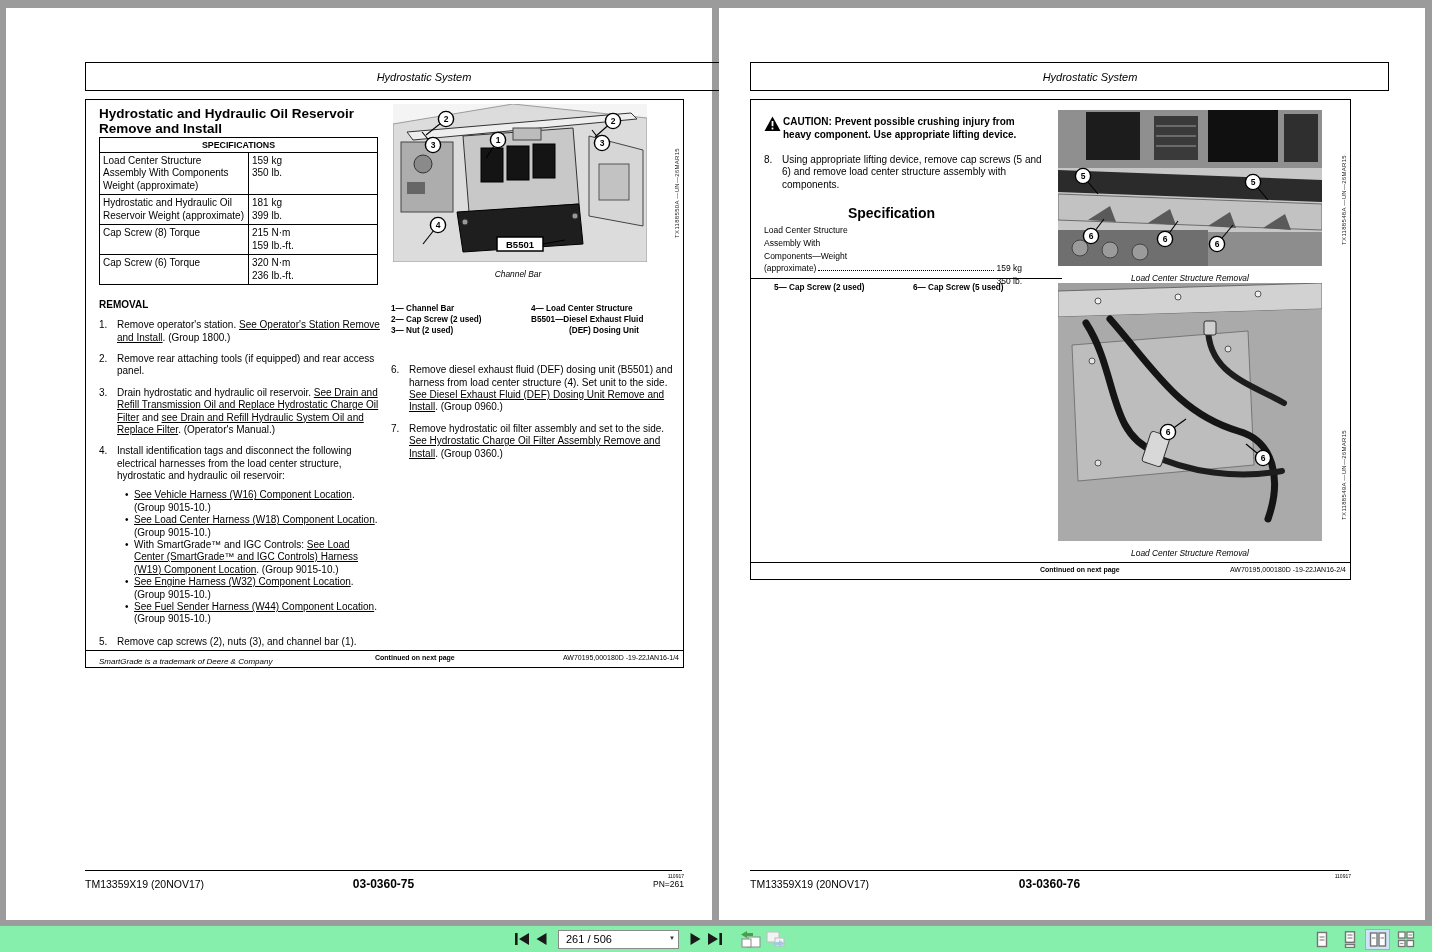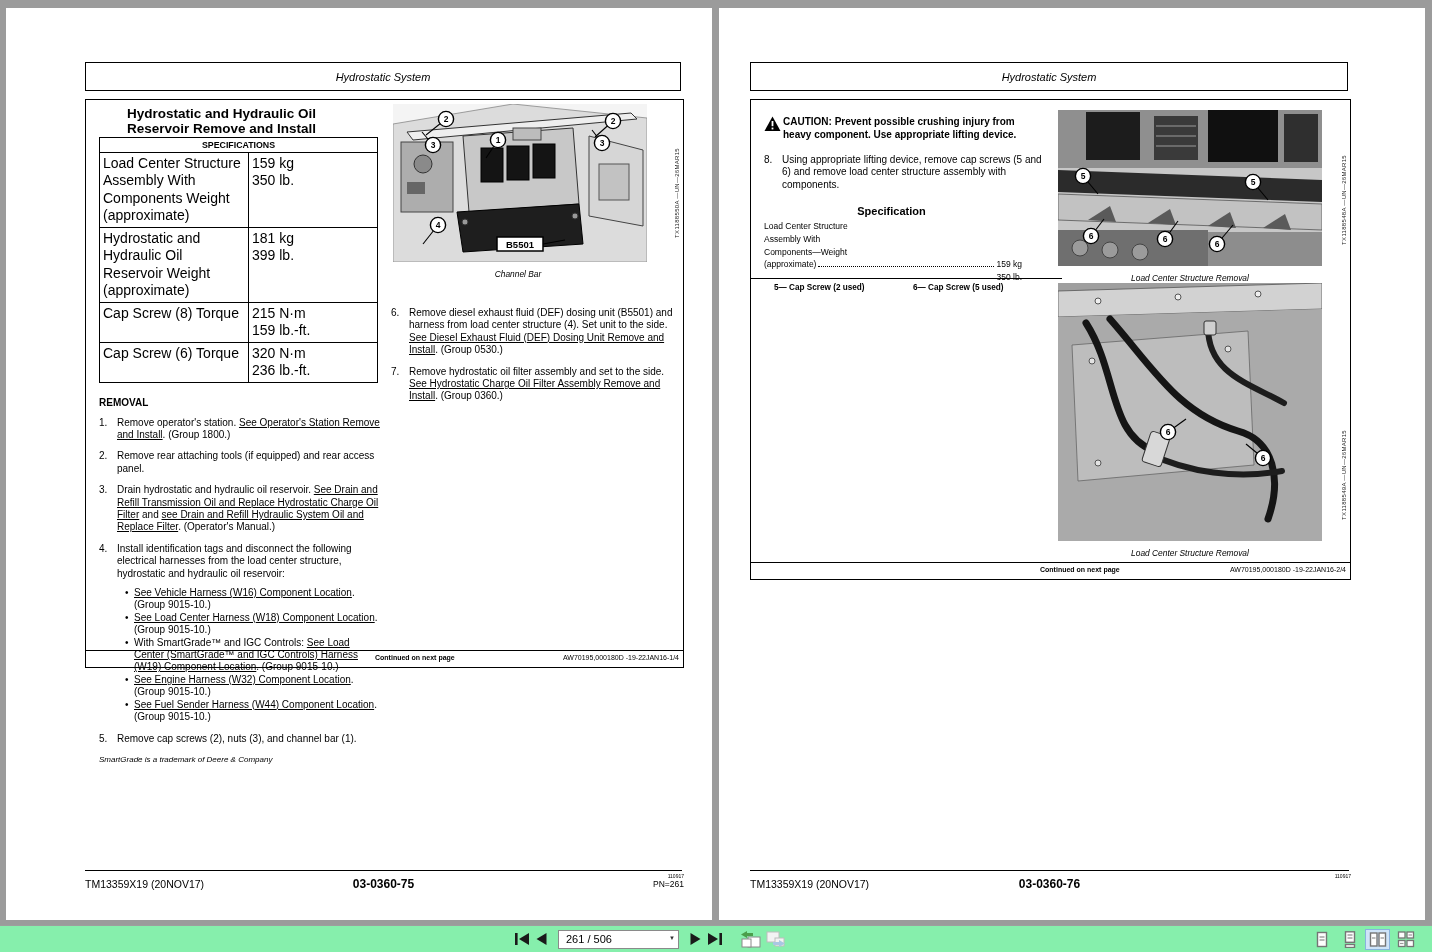--- a/index.html
+++ b/index.html
@@ -1,31 +1,31 @@
 <!DOCTYPE html>
 <html><head>
 <meta charset="utf-8">
 <style>
   html,body{margin:0;padding:0;}
   body{width:1432px;height:952px;background:#9b9b9b;font-family:"Liberation Sans",sans-serif;position:relative;overflow:hidden;color:#000;}
   .page{position:absolute;top:8px;height:912px;width:706px;background:#ffffff;}
   #page-left{left:6px;}
   #page-right{left:719px;}
-  .runhead{position:absolute;top:54px;height:27px;border:1px solid #000;display:flex;align-items:center;justify-content:center;font-style:italic;font-size:11px;}
+  .runhead{position:absolute;top:54px;height:27px;border:1px solid #000;display:flex;align-items:center;justify-content:center;font-style:italic;font-size:11px;padding-left:41px;}
   #page-left .runhead{left:79px;width:594px;}
   #page-right .runhead{left:31px;width:596px;}
   .mainbox{position:absolute;border:1px solid #000;background:#fff;}
   #page-left .mainbox{left:79px;top:91px;width:597px;height:567px;}
   #page-right .mainbox{left:31px;top:91px;width:599px;height:479px;}
   .col-left{position:absolute;left:13px;top:7px;width:282px;}
   .col-right{position:absolute;left:305px;top:4px;width:286px;}
-  .doc-title{font-size:13.5px;font-weight:bold;line-height:1.1;margin-left:28px;}
+  .doc-title{font-size:13.5px;font-weight:bold;line-height:1.1;}
   table.spec{border-collapse:collapse;margin-top:0;width:279px;}
   table.spec th{border:1px solid #000;font-size:8.8px;padding:2px 3px;text-align:center;}
-  table.spec td{border:1px solid #000;font-size:14px;padding:2px 3px;vertical-align:top;line-height:1.25;}
+  table.spec td{border:1px solid #000;font-size:10px;padding:2px 3px;vertical-align:top;line-height:1.25;}
   table.spec td.lbl{width:142px;}
   .sect-head{font-size:10px;font-weight:bold;margin-top:14px;}
   .steps{margin-top:9px;}
   .step{display:flex;margin-bottom:9px;font-size:10px;line-height:1.24;}
   .step .num{width:18px;flex:none;}
   .sbody{flex:1;}
   .u{text-decoration:underline;}
   .bullets{margin:-2px 0 9px 26px;}
   .bullet{display:flex;font-size:10px;line-height:1.24;}
   .bullet .dot{width:9px;flex:none;}
@@ -50,21 +50,21 @@
   #page-left .foot-center{left:79px;width:597px;}
   #page-right .foot-center{left:31px;width:599px;}
   .foot-right{position:absolute;top:866px;text-align:right;}
   #page-left .foot-right{left:79px;width:599px;}
   #page-right .foot-right{left:31px;width:601px;}
   .foot-tiny{font-size:5px;line-height:5px;}
   .foot-pn{font-size:8.5px;}
   .caution{display:flex;margin-top:8px;}
   .caution-icon{width:19px;flex:none;padding-top:1px;}
   .caution-text{font-weight:bold;font-size:10px;line-height:1.3;width:252px;}
-  .spec-heading{margin-top:14px;width:255px;text-align:center;font-weight:bold;font-size:11px;}
+  .spec-heading{margin-top:14px;width:255px;text-align:center;font-weight:bold;font-size:14px;}
   .specblock{width:258px;font-size:8.5px;line-height:1.5;margin-top:3px;}
   .leader{display:flex;align-items:baseline;}
   .leader .fill{flex:1;border-bottom:1px dotted #000;margin:0 2px 2px 2px;}
   .spec-val2{text-align:right;}
   .divider-right{position:absolute;left:0;top:178px;width:311px;border-top:1px solid #000;}
   .legend-row{position:absolute;left:0;top:183px;font-size:8.2px;font-weight:bold;}
   .legend-row .l1{position:absolute;left:23px;top:0;white-space:nowrap;}
   .legend-row .l2{position:absolute;left:162px;top:0;white-space:nowrap;}
   .fig1wrap{position:absolute;left:307px;top:10px;width:264px;}
   .fig2wrap{position:absolute;left:307px;top:183px;width:264px;}
@@ -219,25 +219,37 @@
             <line x1="209" y1="39" x2="199" y2="26" stroke="#000" stroke-width="1.1"></line>
             <circle cx="209" cy="39" r="7.6" fill="#fff" stroke="#000" stroke-width="1.4"></circle>
             <text x="209" y="42.2" text-anchor="middle" font-size="8.5" font-weight="bold" font-family="Liberation Sans, sans-serif">3</text>
             <line x1="45" y1="121" x2="30" y2="140" stroke="#000" stroke-width="1.1"></line>
             <circle cx="45" cy="121" r="7.6" fill="#fff" stroke="#000" stroke-width="1.4"></circle>
             <text x="45" y="124.2" text-anchor="middle" font-size="8.5" font-weight="bold" font-family="Liberation Sans, sans-serif">4</text>
           </svg>
         <div class="figcaption" style="width:254px;">Channel Bar</div>
       </div>
 
+      <div class="legend">
+        <div class="c1">
+            <div>1— Channel Bar</div>
+            <div>2— Cap Screw (2 used)</div>
+            <div>3— Nut (2 used)</div>
+          </div>
+        <div class="c2">
+            <div>4— Load Center Structure</div>
+            <div>B5501—Diesel Exhaust Fluid</div>
+            <div class="indent">(DEF) Dosing Unit</div>
+          </div>
+      </div>
 
       <div class="steps">
           <div class="step">
             <span class="num">6.</span>
-            <div class="sbody"><span>Remove diesel exhaust fluid (DEF) dosing unit (B5501) and harness from load center structure (4). Set unit to the side. </span><span class="u">See Diesel Exhaust Fluid (DEF) Dosing Unit Remove and Install</span><span>. (Group 0530.)</span></div>
+            <div class="sbody"><span>Remove diesel exhaust fluid (DEF) dosing unit (B5501) and harness from load center structure (4). Set unit to the side. </span><span class="u">See Diesel Exhaust Fluid (DEF) Dosing Unit Remove and Install</span><span>. (Group 0960.)</span></div>
           </div>
           <div class="step">
             <span class="num">7.</span>
             <div class="sbody"><span>Remove hydrostatic oil filter assembly and set to the side. </span><span class="u">See Hydrostatic Charge Oil Filter Assembly Remove and Install</span><span>. (Group 0360.)</span></div>
           </div>
         </div>
     </div>
 
     <div class="vert-id" style="top:48px;">TX1188550A —UN—26MAR15</div>
 

